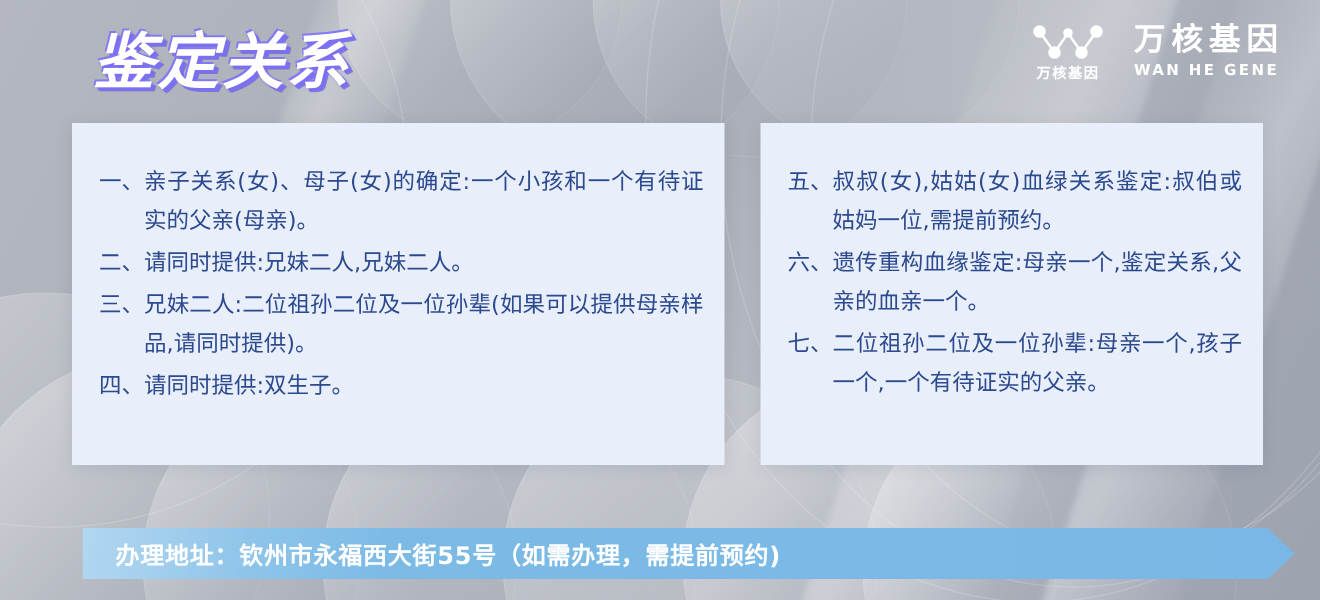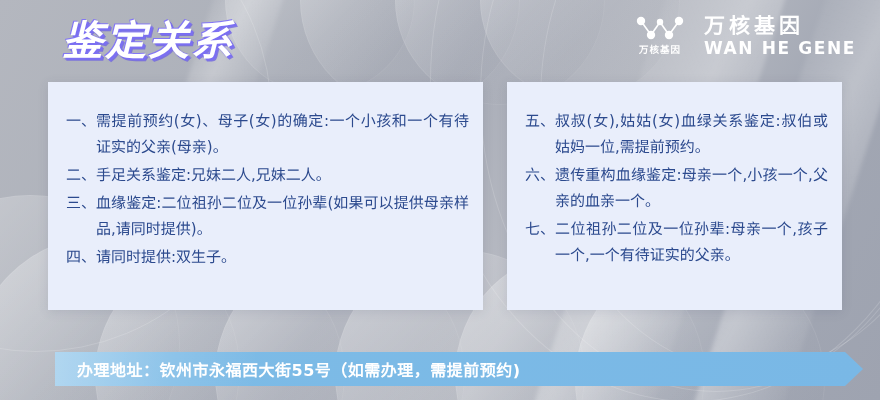--- a/index.html
+++ b/index.html
@@ -86,21 +86,21 @@
   }
   .brand-words { line-height: 1; }
   .brand-cn {
     font-size: 21px;
     font-weight: 700;
     color: #ffffff;
     letter-spacing: 4px;
     line-height: 24px;
   }
   .brand-en {
-    font-size: 17px;
+    font-size: 10px;
     font-weight: 700;
     color: #ffffff;
     letter-spacing: 1.6px;
     line-height: 16px;
     margin-top: 2px;
   }
 
   
   .panel {
     position: absolute;
@@ -222,44 +222,44 @@
     </div>
     <div class="brand-words">
       <div class="brand-cn">万核基因</div>
       <div class="brand-en">WAN HE GENE</div>
     </div>
   </div>
 
   <div class="panel" id="panel-left">
     <div class="item">
       <span class="item-num">一、</span>
-      <span class="item-text">需提前预约(女)、母子(女)的确定:一个小孩和一个有待证实的父亲(母亲)。</span>
+      <span class="item-text">亲子关系(女)、母子(女)的确定:一个小孩和一个有待证实的父亲(母亲)。</span>
     </div>
     <div class="item">
       <span class="item-num">二、</span>
-      <span class="item-text">手足关系鉴定:兄妹二人,兄妹二人。</span>
+      <span class="item-text">请同时提供:兄妹二人,兄妹二人。</span>
     </div>
     <div class="item">
       <span class="item-num">三、</span>
-      <span class="item-text">血缘鉴定:二位祖孙二位及一位孙辈(如果可以提供母亲样品,请同时提供)。</span>
+      <span class="item-text">兄妹二人:二位祖孙二位及一位孙辈(如果可以提供母亲样品,请同时提供)。</span>
     </div>
     <div class="item">
       <span class="item-num">四、</span>
       <span class="item-text">请同时提供:双生子。</span>
     </div>
   </div>
 
   <div class="panel" id="panel-right">
     <div class="item">
       <span class="item-num">五、</span>
       <span class="item-text">叔叔(女),姑姑(女)血绿关系鉴定:叔伯或姑妈一位,需提前预约。</span>
     </div>
     <div class="item">
       <span class="item-num">六、</span>
-      <span class="item-text">遗传重构血缘鉴定:母亲一个,小孩一个,父亲的血亲一个。</span>
+      <span class="item-text">遗传重构血缘鉴定:母亲一个,鉴定关系,父亲的血亲一个。</span>
     </div>
     <div class="item">
       <span class="item-num">七、</span>
       <span class="item-text">二位祖孙二位及一位孙辈:母亲一个,孩子一个,一个有待证实的父亲。</span>
     </div>
   </div>
 
   <div class="banner">
     <div class="banner-shape"></div>
     <div class="banner-gloss"></div>

